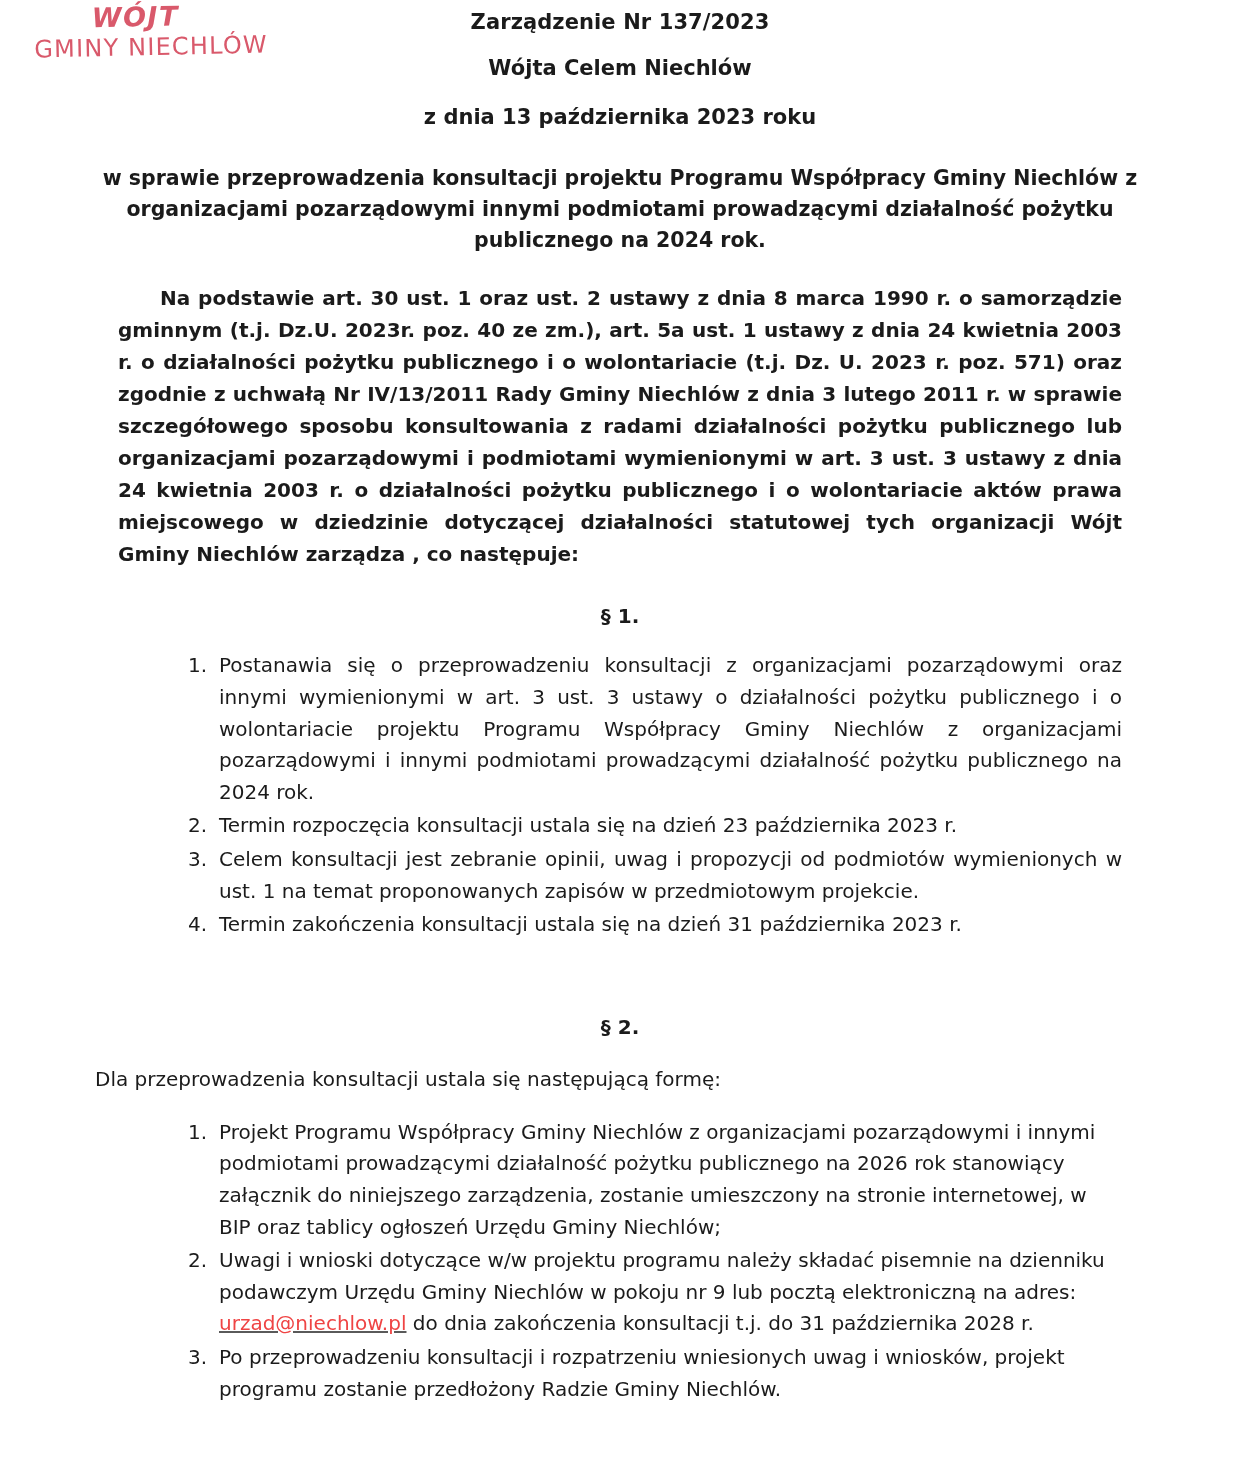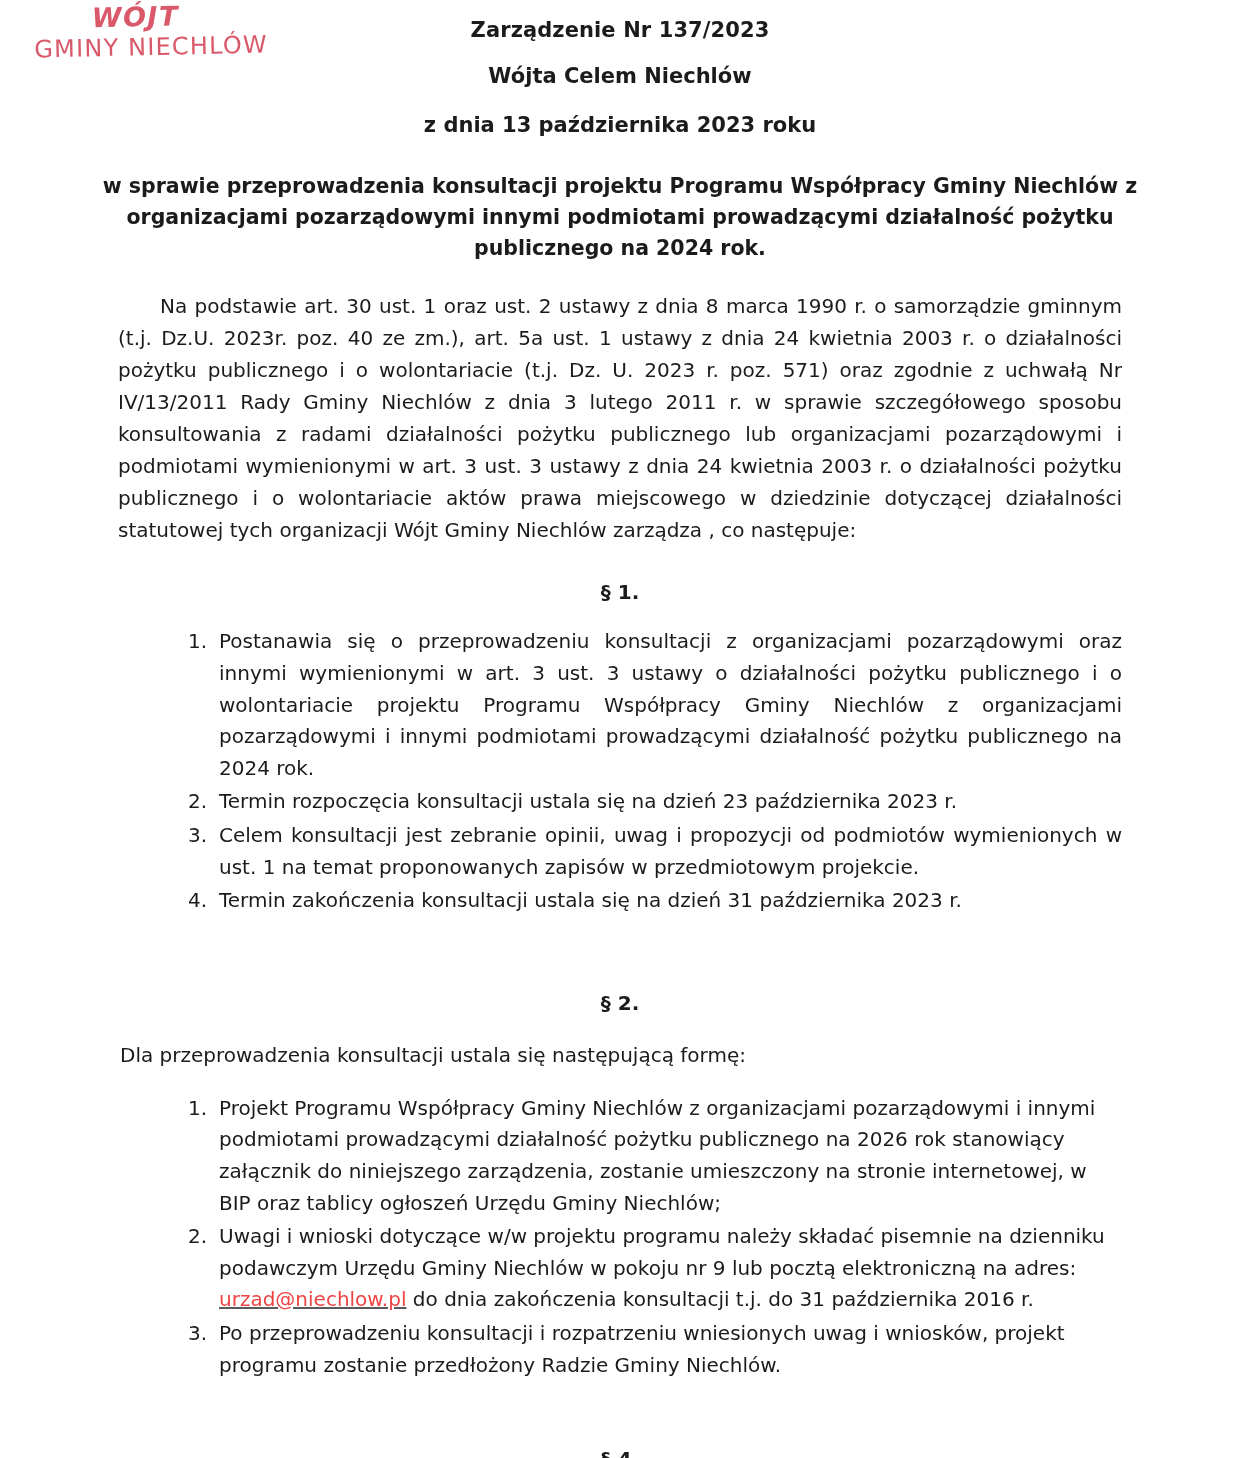--- a/index.html
+++ b/index.html
@@ -49,21 +49,21 @@
     letter-spacing: 1.2px;
     display: block;
     margin-top: 2px;
   }
 
   
   .doc-title {
     text-align: center;
     font-size: 21px;
     font-weight: 700;
-    padding-top: 18px;
+    padding-top: 10px;
     letter-spacing: 0.1px;
   }
   .doc-subtitle {
     text-align: center;
     font-size: 21px;
     font-weight: 700;
     margin-top: 22px;
   }
   .doc-date {
     text-align: center;
@@ -79,21 +79,21 @@
     font-weight: 700;
     line-height: 1.52;
   }
 
   .preamble {
     margin: 26px 118px 8px 118px;
     font-size: 20px;
     line-height: 1.60;
     text-align: justify;
     text-align-last: left;
-    font-weight: 400;
+    font-weight: 700;
   }
   .preamble .indent { display: inline-block; width: 42px; }
 
   .section-mark {
     text-align: center;
     font-size: 20px;
     font-weight: 700;
     margin-top: 34px;
   }
   .section-mark.gap-top-lg { margin-top: 74px; }
@@ -120,21 +120,21 @@
   }
   ol.numbered > li .txt {
     display: block;
   }
   ol.numbered.justified > li .txt {
     text-align: justify;
     text-align-last: left;
   }
 
   .para-lead {
-    margin: 24px 118px 0 120px;
+    margin: 24px 118px 0 95px;
     font-size: 20px;
     line-height: 1.6;
   }
 
   a.mail {
     color: #ef4444;
     text-decoration: underline;
     text-decoration-color: #5a5a5a;
   }
 </style>
@@ -181,21 +181,21 @@
 
   <div class="para-lead">Dla przeprowadzenia konsultacji ustala się następującą formę:</div>
 
   <ol class="numbered">
     <li>
       <span class="num">1.</span>
       <span class="txt">Projekt Programu Współpracy Gminy Niechlów z organizacjami pozarządowymi i innymi podmiotami prowadzącymi działalność pożytku publicznego na 2026 rok stanowiący załącznik do niniejszego zarządzenia, zostanie umieszczony na stronie internetowej, w BIP oraz tablicy ogłoszeń Urzędu Gminy Niechlów;</span>
     </li>
     <li>
       <span class="num">2.</span>
-      <span class="txt"><span>Uwagi i wnioski dotyczące w/w projektu programu należy składać pisemnie na dzienniku podawczym Urzędu Gminy Niechlów w pokoju nr 9 lub pocztą elektroniczną na adres: </span><a class="mail" href="#">urzad@niechlow.pl</a><span> do dnia zakończenia konsultacji t.j. do 31 października 2016 r.</span></span>
+      <span class="txt"><span>Uwagi i wnioski dotyczące w/w projektu programu należy składać pisemnie na dzienniku podawczym Urzędu Gminy Niechlów w pokoju nr 9 lub pocztą elektroniczną na adres: </span><a class="mail" href="#">urzad@niechlow.pl</a><span> do dnia zakończenia konsultacji t.j. do 31 października 2028 r.</span></span>
     </li>
     <li>
       <span class="num">3.</span>
       <span class="txt">Po przeprowadzeniu konsultacji i rozpatrzeniu wniesionych uwag i wniosków, projekt programu zostanie przedłożony Radzie Gminy Niechlów.</span>
     </li>
   </ol>
 
   <div class="section-mark gap-top-xl">§ 4.</div>
 
 </div>

